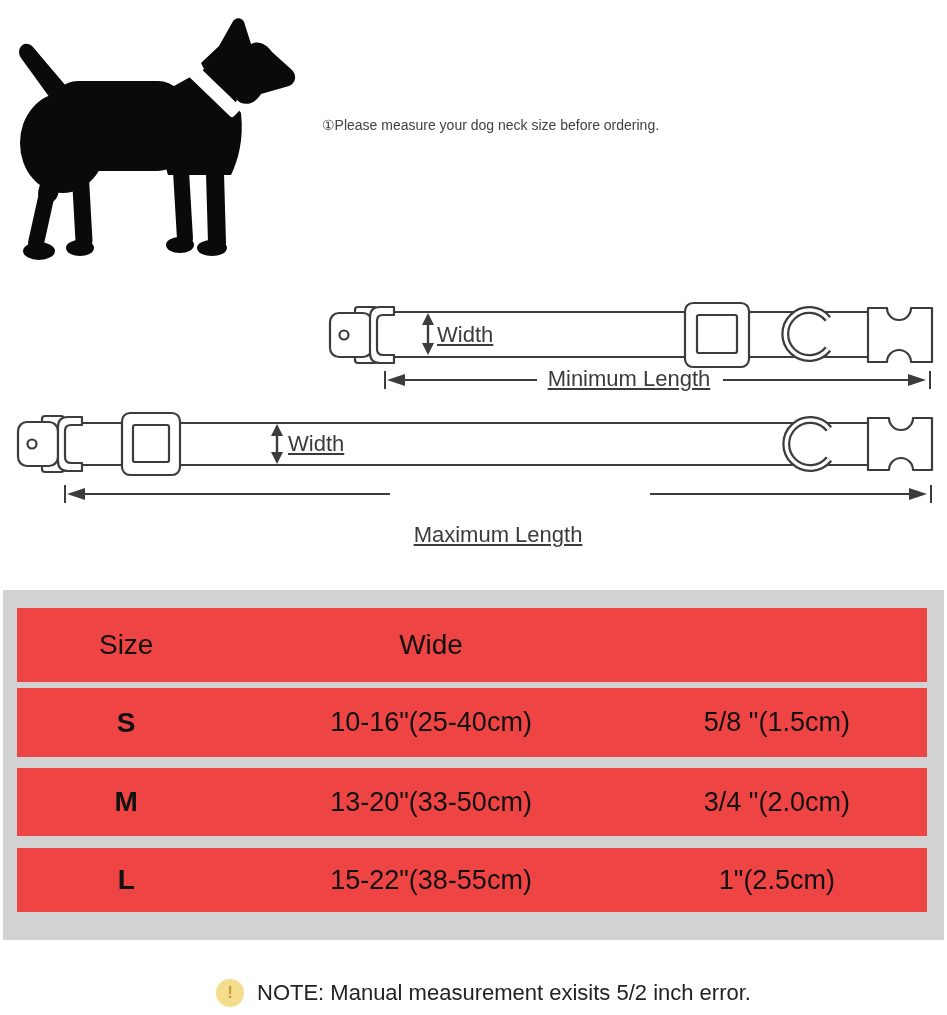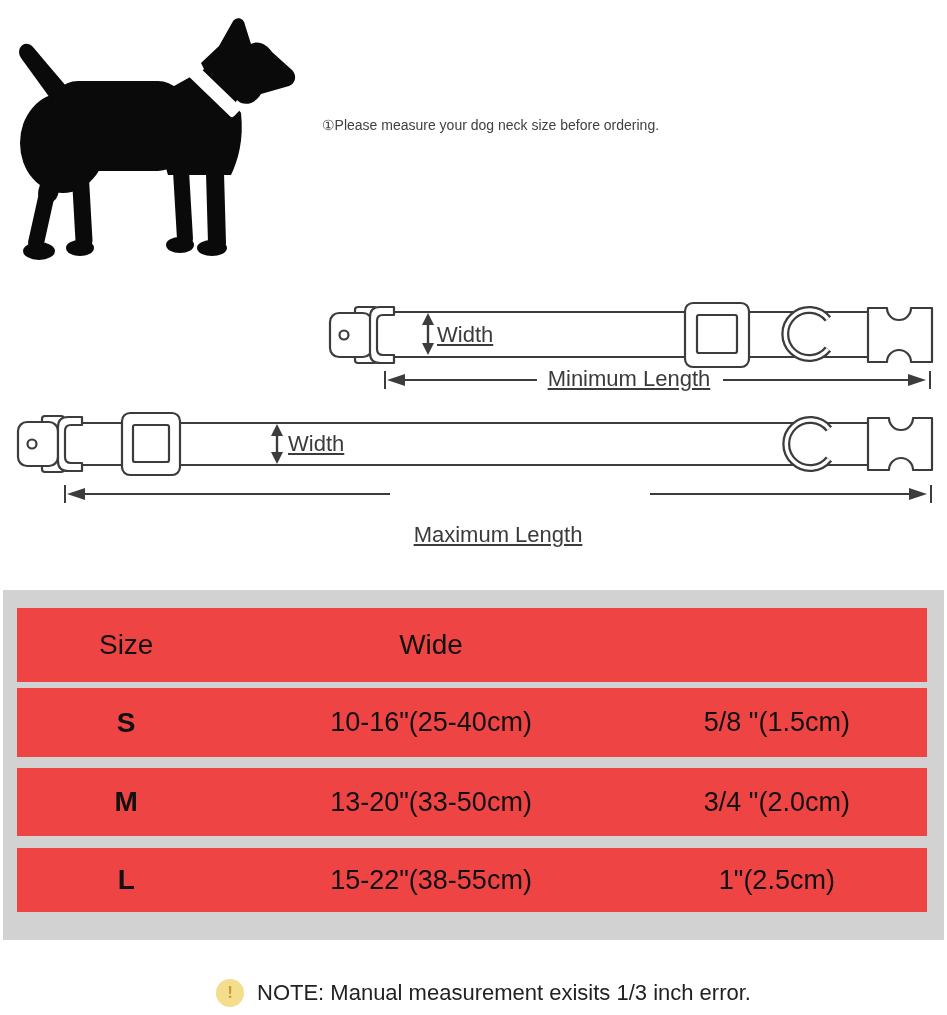--- a/index.html
+++ b/index.html
@@ -194,16 +194,16 @@
     <div class="t-sep3"></div>
     <div class="t-row r3">
       <div class="size-letter">L</div>
       <div>15-22"(38-55cm)</div>
       <div>1"(2.5cm)</div>
     </div>
   </div>
 
   <div id="note">
     <div id="note-icon">!</div>
-    <div id="note-text">NOTE: Manual measurement exisits 1/3  inch error.</div>
+    <div id="note-text">NOTE: Manual measurement exisits 5/2  inch error.</div>
   </div>
 
 </div>
 
 </body></html>

